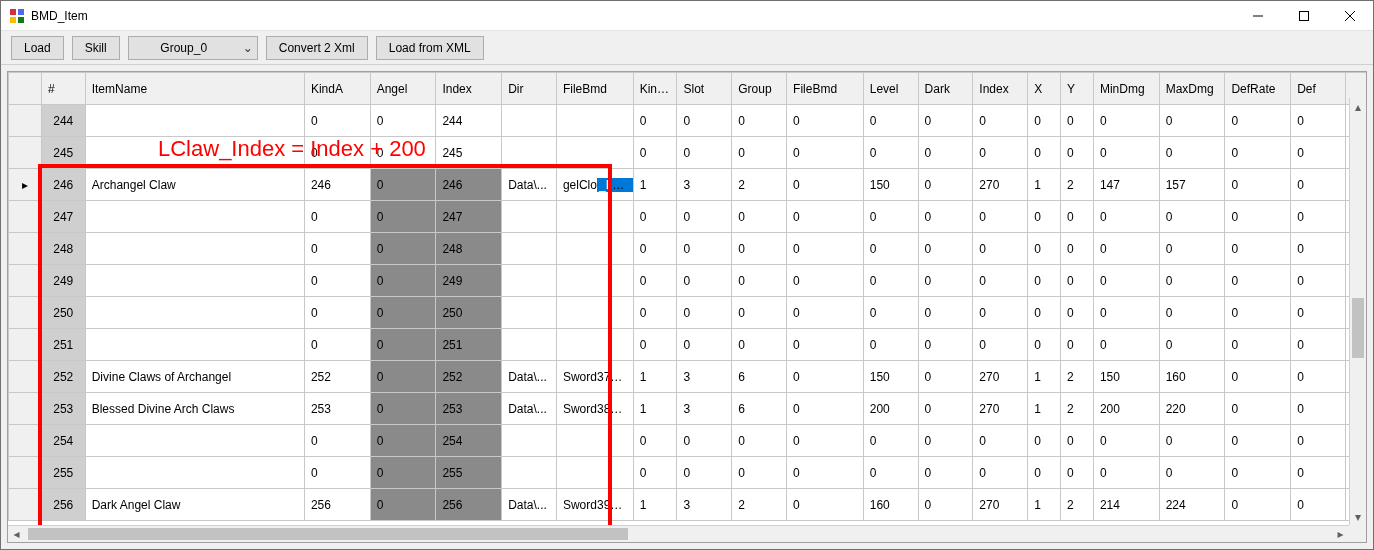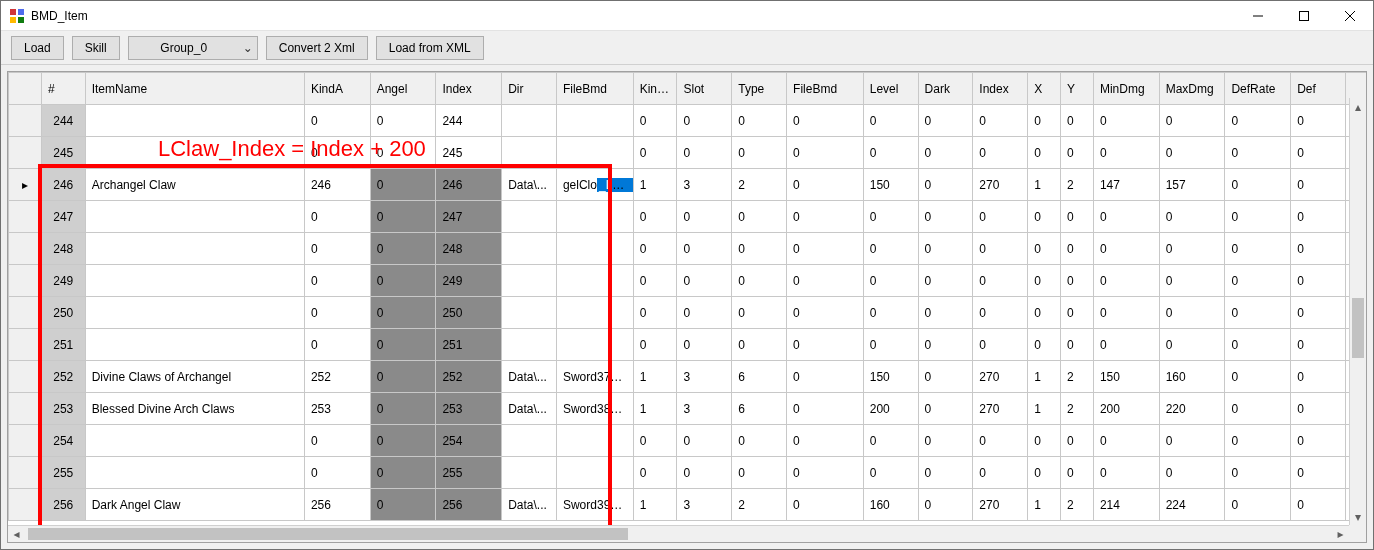--- a/index.html
+++ b/index.html
@@ -116,21 +116,21 @@
               <th class="rowhdr"></th>
               <th>#</th>
               <th>ItemName</th>
               <th>KindA</th>
               <th>Angel</th>
               <th>Index</th>
               <th>Dir</th>
               <th>FileBmd</th>
               <th>KindA</th>
               <th>Slot</th>
-              <th>Type</th>
+              <th>Group</th>
               <th>FileBmd</th>
               <th>Level</th>
               <th>Dark</th>
               <th>Index</th>
               <th>X</th>
               <th>Y</th>
               <th>MinDmg</th>
               <th>MaxDmg</th>
               <th>DefRate</th>
               <th>Def</th>

